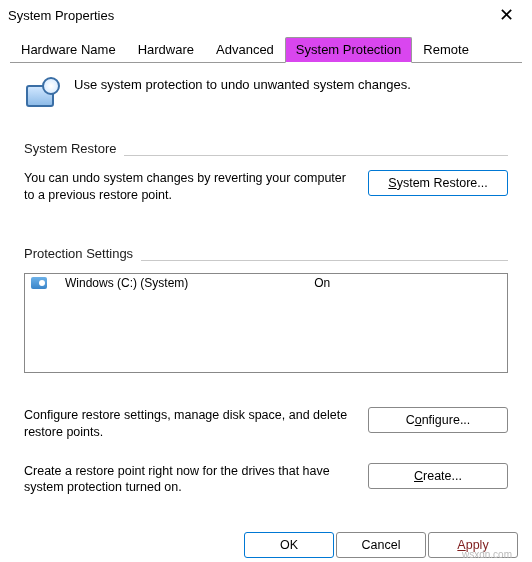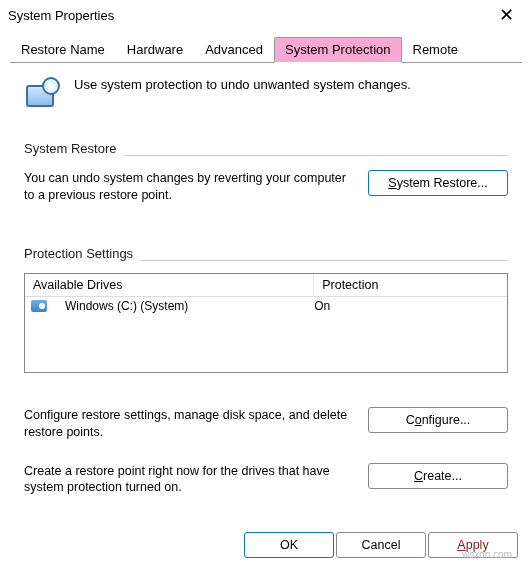--- a/index.html
+++ b/index.html
@@ -35,21 +35,21 @@
     padding: 4px 10px 5px 10px;
     font-size: 13px;
     border: 1px solid transparent;
     position: relative;
     top: 1px;
     cursor: default;
   }
   .tab.active {
     border: 1px solid #999;
     border-bottom: 1px solid #fff;
-    background: #f9a8d4;
+    background: #d946ef;
     border-radius: 2px 2px 0 0;
     color: #000;
   }
   .tab-body {
     margin: 0 10px 0 10px;
     border-top: 1px solid #999;
     padding: 14px 14px 14px 14px;
     height: 440px;
   }
   .intro {
@@ -176,21 +176,21 @@
 </style>
 </head>
 <body>
 
 <div class="titlebar">
   <div>System Properties</div>
   <div class="close-x">✕</div>
 </div>
 
 <div class="tabstrip">
-  <div class="tab">Restore Name</div>
+  <div class="tab">Hardware Name</div>
   <div class="tab">Hardware</div>
   <div class="tab">Advanced</div>
   <div class="tab active">System Protection</div>
   <div class="tab">Remote</div>
 </div>
 
 <div class="tab-body">
 
   <div class="intro">
     <div class="sys-icon">
@@ -208,24 +208,20 @@
     <div class="row-text">You can undo system changes by reverting your computer to a previous restore point.</div>
     <button class="btn primary"><span class="underline-accesskey">S</span><span></span>ystem Restore...</button>
   </div>
 
   <div class="section-title-row" style="margin-top:42px;">
     <div class="section-title">Protection Settings</div>
     <div class="hr"></div>
   </div>
 
   <div class="drive-table">
-    <div class="dt-head">
-      <div class="dt-col1">Available Drives</div>
-      <div class="dt-col2">Protection</div>
-    </div>
     <div class="dt-row">
       <div class="dt-col1">
         <div class="drive-icon"></div>
         <span>Windows (C:) (System)</span>
       </div>
       <div class="dt-col2">On</div>
     </div>
   </div>
 
   <div class="row" style="margin-top:34px;">

